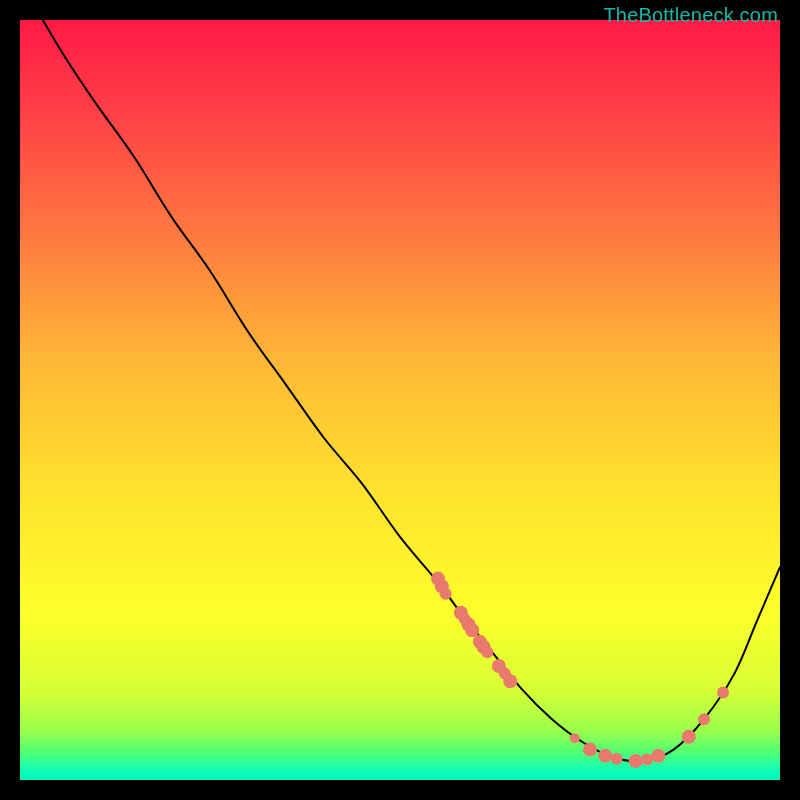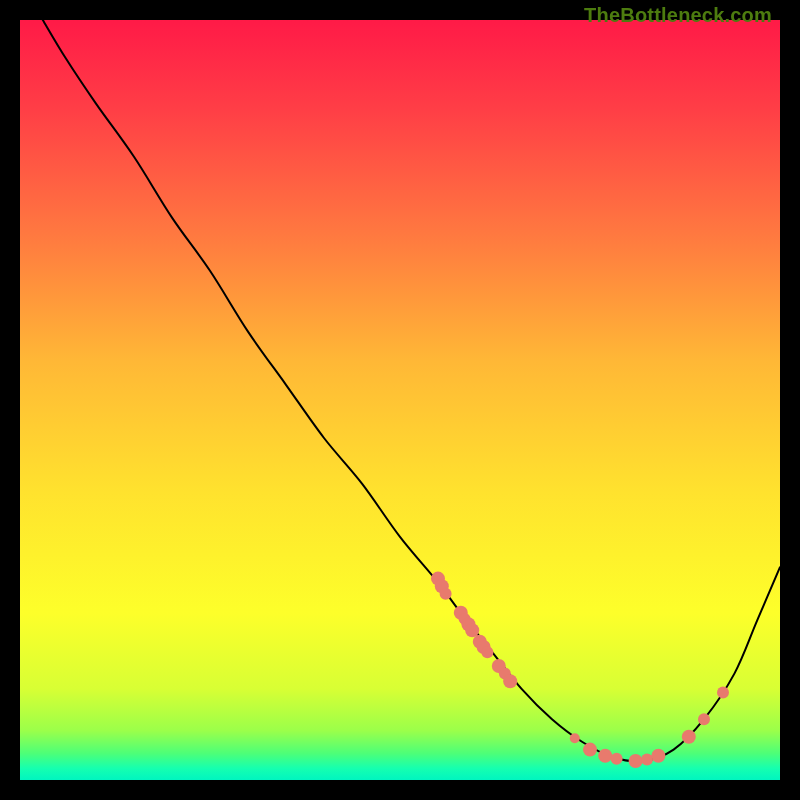--- a/index.html
+++ b/index.html
@@ -25,25 +25,25 @@
   .gradient-bg {
     position: absolute;
     left: 0;
     top: 0;
     width: 100%;
     height: 100%;
   }
   .watermark {
     position: absolute;
     top: 4px;
-    right: 28px;
+    right: 22px;
     font-family: Arial, Helvetica, sans-serif;
     font-size: 20px;
-    font-weight: 700;
-    color: #4d7c0f;
+    font-weight: 400;
+    color: #14b8a6;
     letter-spacing: 0.2px;
   }
   svg.curve {
     position: absolute;
     left: 0;
     top: 0;
     width: 100%;
     height: 100%;
     overflow: visible;
   }

